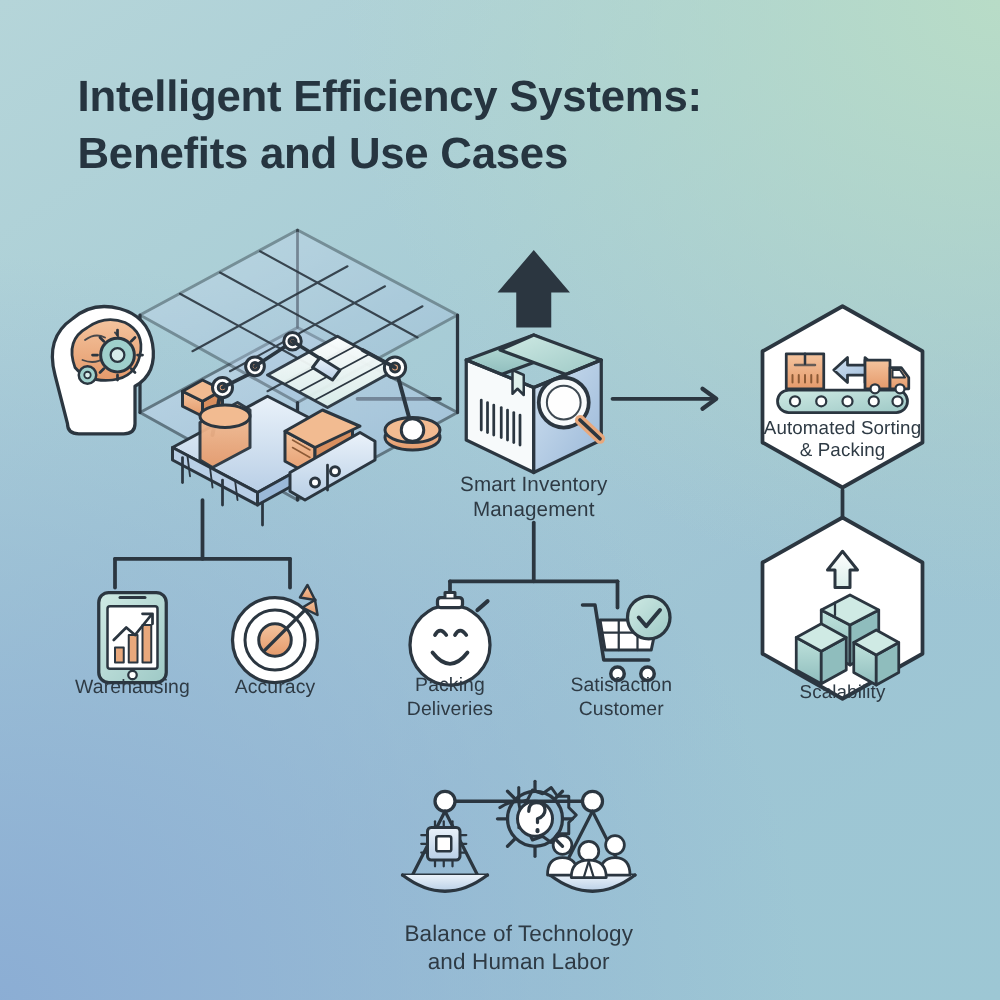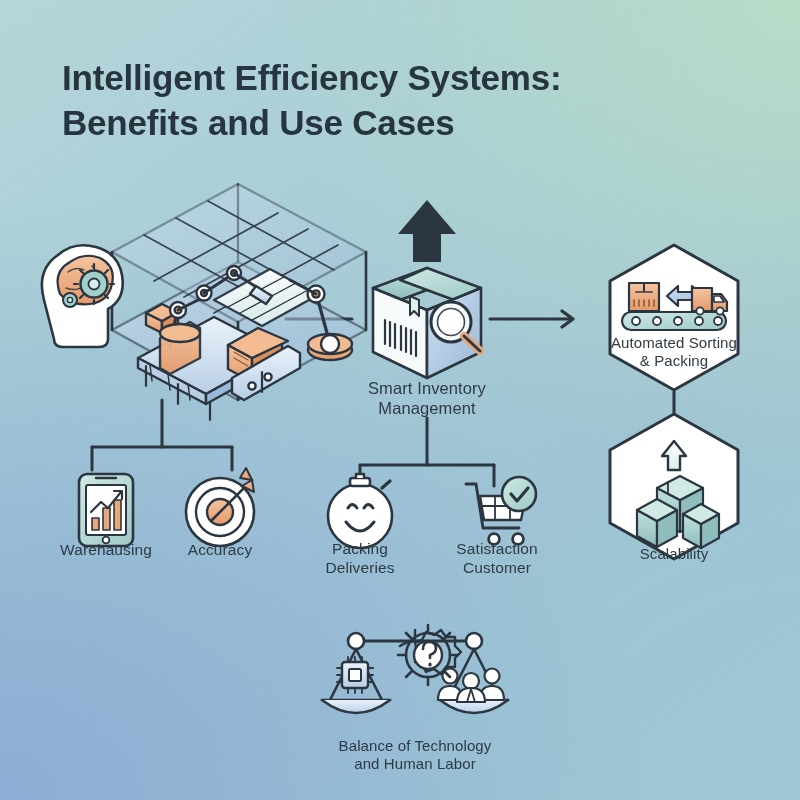--- a/index.html
+++ b/index.html
@@ -26,21 +26,21 @@
   #title{
     position:absolute;left:62px;top:56px;width:620px;
     font-size:35px;font-weight:700;color:#263540;
     line-height:1.28;letter-spacing:-.2px;
     font-family:"Liberation Sans", sans-serif;
   }
   #title .l2{display:block;}
   .n-lab{font-size:16.5px;font-weight:400;}
   .hex-lab{font-size:15px;font-weight:400;}
   .sub-lab{font-size:15.5px;font-weight:400;}
-  .bal-lab{font-size:15px;font-weight:400;}
+  .bal-lab{font-size:18px;font-weight:400;}
 </style>
 </head>
 <body>
 
 <div id="canvas">
 
   <svg id="art" viewBox="0 0 800 800" xmlns="http://www.w3.org/2000/svg">
     <defs>
       <linearGradient id="gTeal" x1="0" y1="0" x2="1" y2="1">
         <stop offset="0%" stop-color="#cfeae4"></stop>

